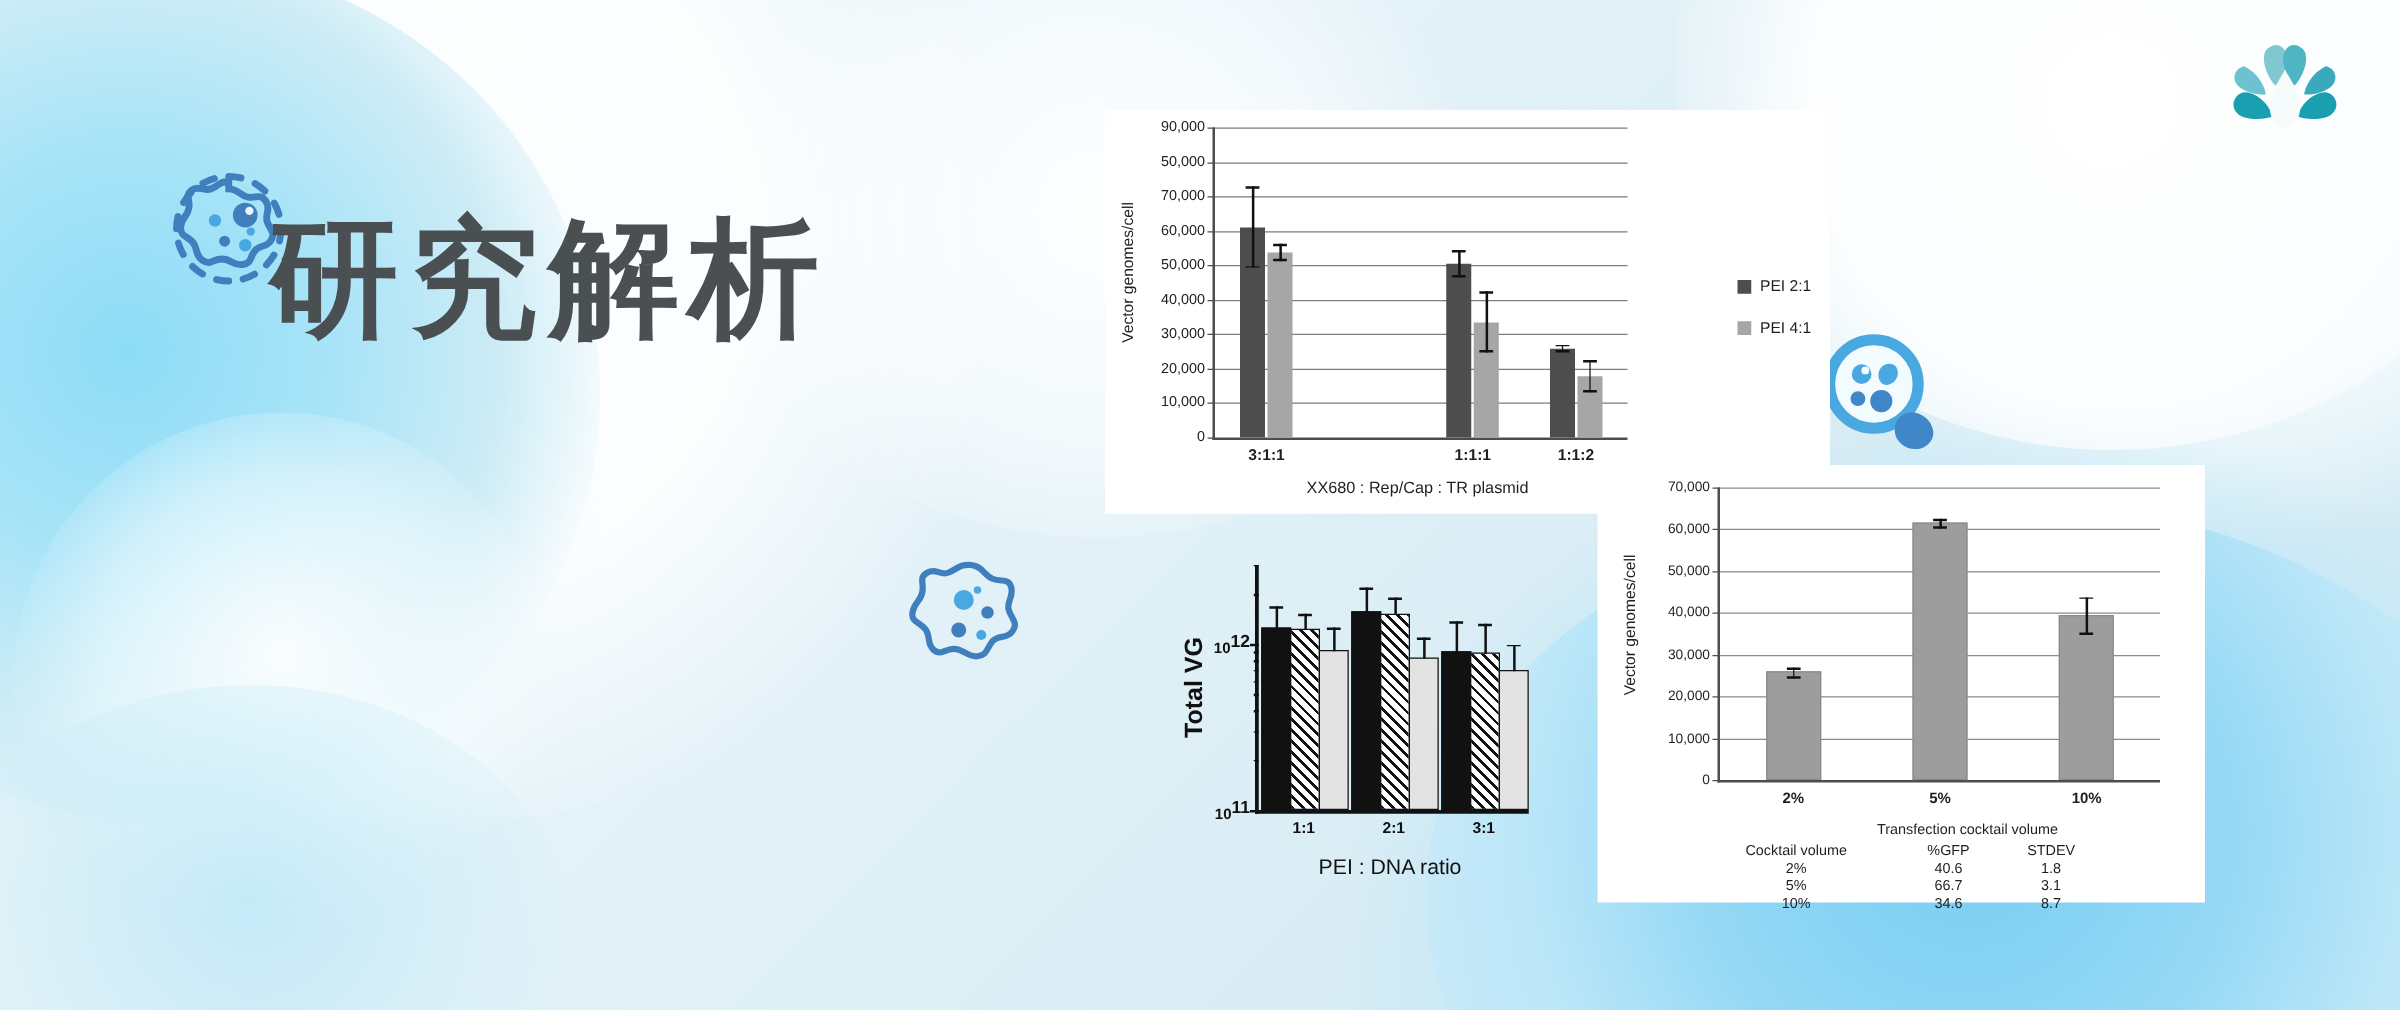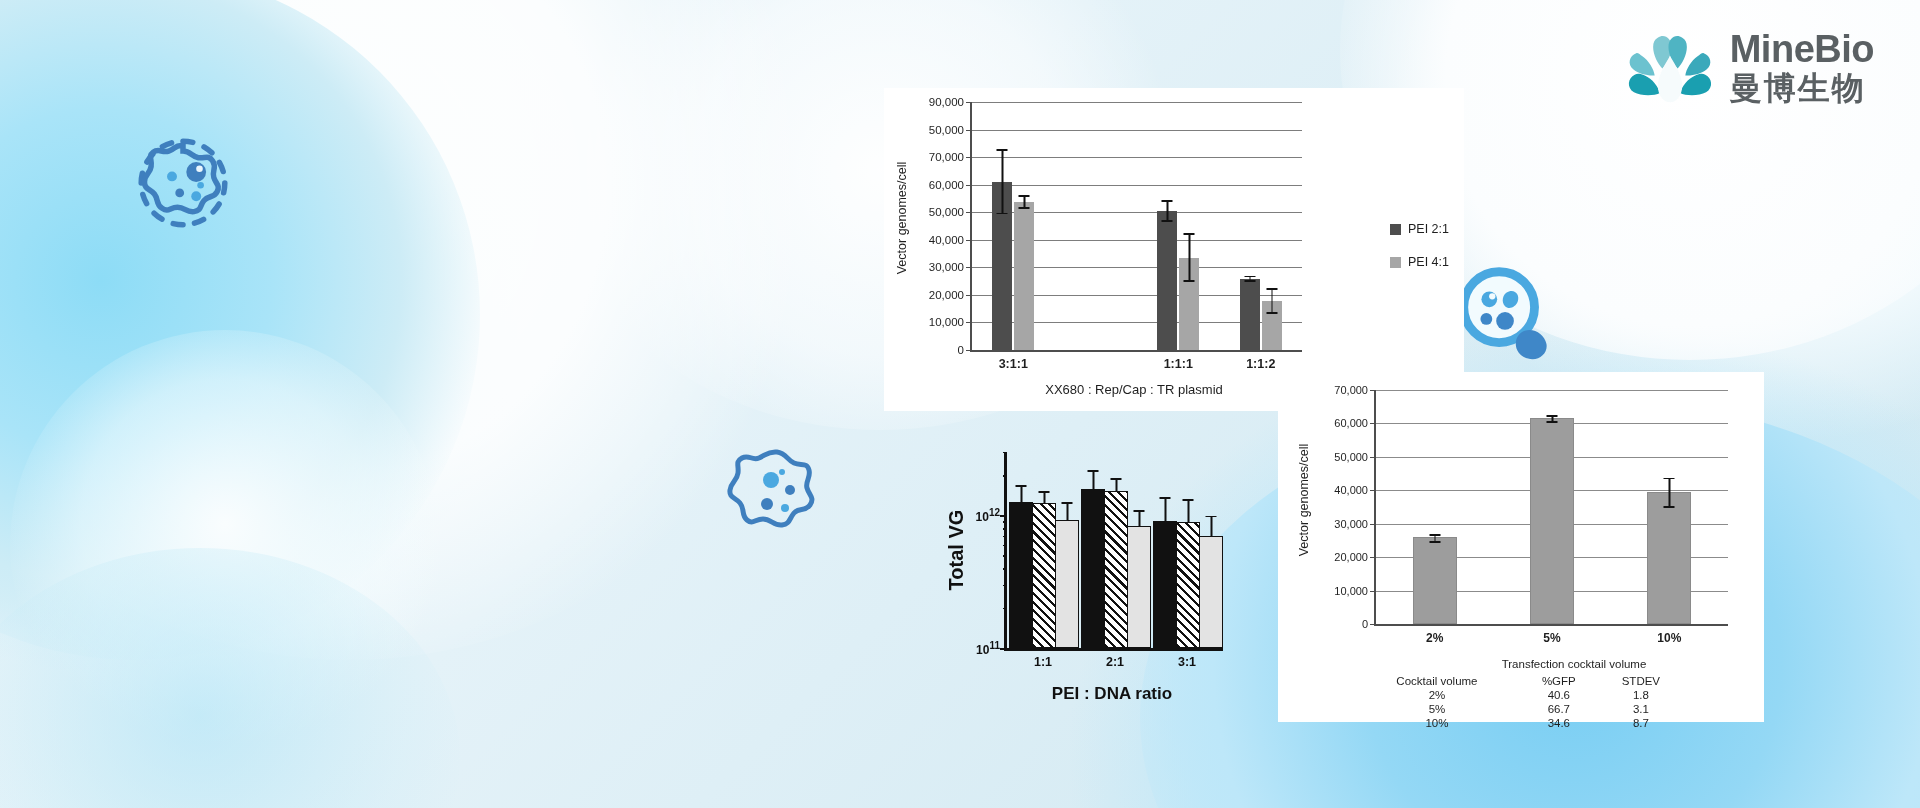--- a/index.html
+++ b/index.html
@@ -93,26 +93,26 @@
   #c3 th:first-child,#c3 td:first-child{text-align:center;}
 
   
   #c2 .plot{position:absolute;left:64px;top:20px;width:216px;height:196px;border-left:3px solid #111;border-bottom:3px solid #111;}
   #c2 .bar{position:absolute;bottom:0;width:22px;border:1.6px solid #111;}
   #c2 .bar.solid{background:#111;}
   #c2 .bar.hatch{background:
       repeating-linear-gradient(45deg,#111 0px,#111 2.2px,#fff 2.2px,#fff 6.2px);}
   #c2 .bar.pale{background:#e3e3e3;}
   #c2 .ytick{position:absolute;right:calc(100% + 7px);transform:translateY(-50%);font-size:12px;color:#111;font-weight:bold;white-space:nowrap;}
-  #c2 .ytick sup{font-size:10px;}
+  #c2 .ytick sup{font-size:14px;}
   #c2 .ytickmark{position:absolute;left:-7px;width:7px;height:2px;background:#111;}
   #c2 .ytickmark.minor{left:-4px;width:4px;height:1.4px;}
   #c2 .xlab{position:absolute;top:calc(100% + 7px);left:50%;transform:translateX(-50%);font-size:12.5px;color:#111;font-weight:bold;}
   #c2 .ytitle{position:absolute;left:16px;top:118px;transform:translate(-50%,-50%) rotate(-90deg);font-size:20px;font-weight:bold;color:#111;white-space:nowrap;}
-  #c2 .xtitle{position:absolute;left:172px;top:252px;transform:translateX(-50%);font-size:17px;font-weight:bold;color:#111;white-space:nowrap;}
+  #c2 .xtitle{position:absolute;left:172px;top:252px;transform:translateX(-50%);font-size:17px;font-weight:normal;color:#111;white-space:nowrap;}
   #c2 .ebar .stem{background:#111;} #c2 .ebar .cap{background:#111;}
 
   
   #logo{position:absolute;right:46px;top:30px;display:flex;align-items:center;gap:14px;}
   #logo .mark{width:92px;height:74px;}
   #logo .words{line-height:1;}
   #logo .brand-en{font-size:38px;font-weight:bold;color:#5a6063;letter-spacing:-0.5px;}
   #logo .brand-cn{font-size:32px;font-weight:bold;color:#5a6063;letter-spacing:2px;margin-top:4px;}
 </style>
 </head>
@@ -158,36 +158,33 @@
   <circle cx="52" cy="50" r="36" fill="#f2fbfe" stroke="#4aa8e0" stroke-width="9"></circle>
   <circle cx="42" cy="42" r="8" fill="#4aa8e0"></circle>
   <circle cx="45" cy="39" r="3.2" fill="#f2fbfe"></circle>
   <path d="M62 34c7-2 11 4 9 10s-9 9-13 5-3-13 4-15z" fill="#4aa8e0"></path>
   <circle cx="39" cy="62" r="6" fill="#3f87c8"></circle>
   <circle cx="58" cy="64" r="9" fill="#3f87c8"></circle>
   <path d="M78 74c10-3 20 4 22 13 2 8-5 16-14 16-10 0-18-8-17-17 .5-6 4-10 9-12z" fill="#3f87c8"></path>
 </svg>
 
 <div id="headline">
+  <div class="h-line h-line2">研究解析</div>
 </div>
 
 <div id="logo">
   <svg class="mark" viewBox="0 0 120 96">
     <path d="M44 10c8-6 18 0 18 12 0 10-6 22-12 28-6-6-12-18-12-28 0-6 2-10 6-12z" fill="#7fc8d2"></path>
     <path d="M76 10c-8-6-18 0-18 12 0 10 6 22 12 28 6-6 12-18 12-28 0-6-2-10-6-12z" fill="#4fb4c3"></path>
     <path d="M16 30c-9 3-12 14-4 21 7 6 20 9 28 8-1-8-8-20-16-25-3-2-6-5-8-4z" fill="#6cc2cf"></path>
     <path d="M104 30c9 3 12 14 4 21-7 6-20 9-28 8 1-8 8-20 16-25 3-2 6-5 8-4z" fill="#3aa9bb"></path>
     <path d="M14 58c-9 4-11 17-1 23 9 5 26 5 34 1-2-8-10-19-20-23-5-2-9-3-13-1z" fill="#1a9fb0"></path>
     <path d="M106 58c9 4 11 17 1 23-9 5-26 5-34 1 2-8 10-19 20-23 5-2 9-3 13-1z" fill="#1a9fb0"></path>
     <path d="M60 34c7 10 16 28 16 38 0 13-8 22-16 22s-16-9-16-22c0-10 9-28 16-38z" fill="#f6fbfc"></path>
   </svg>
-  <div class="words">
-    <div class="brand-en">MineBio</div>
-    <div class="brand-cn">曼博生物</div>
-  </div>
 </div>
 
 <div class="panel" id="panel1">
   <div id="c1">
     <div class="ytitle">Vector genomes/cell</div>
     <div class="plot" id="c1plot">
         <div class="ytick" style="top: 248px;">0</div>
         <div class="ytickmark" style="top: 248px;"></div>
         <div class="grid" style="top: 220.444px;"></div>
         <div class="ytick" style="top: 220.444px;">10,000</div>

